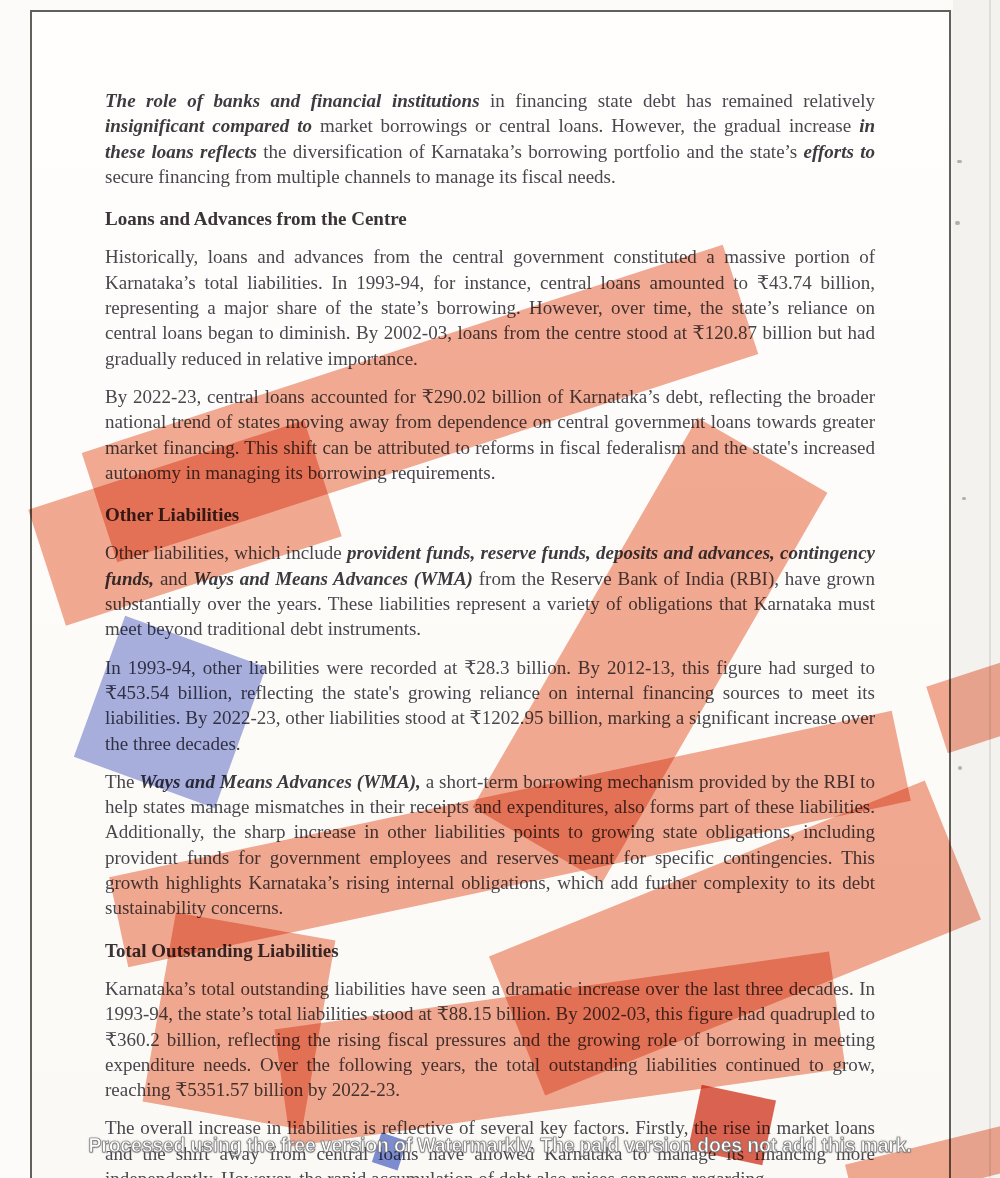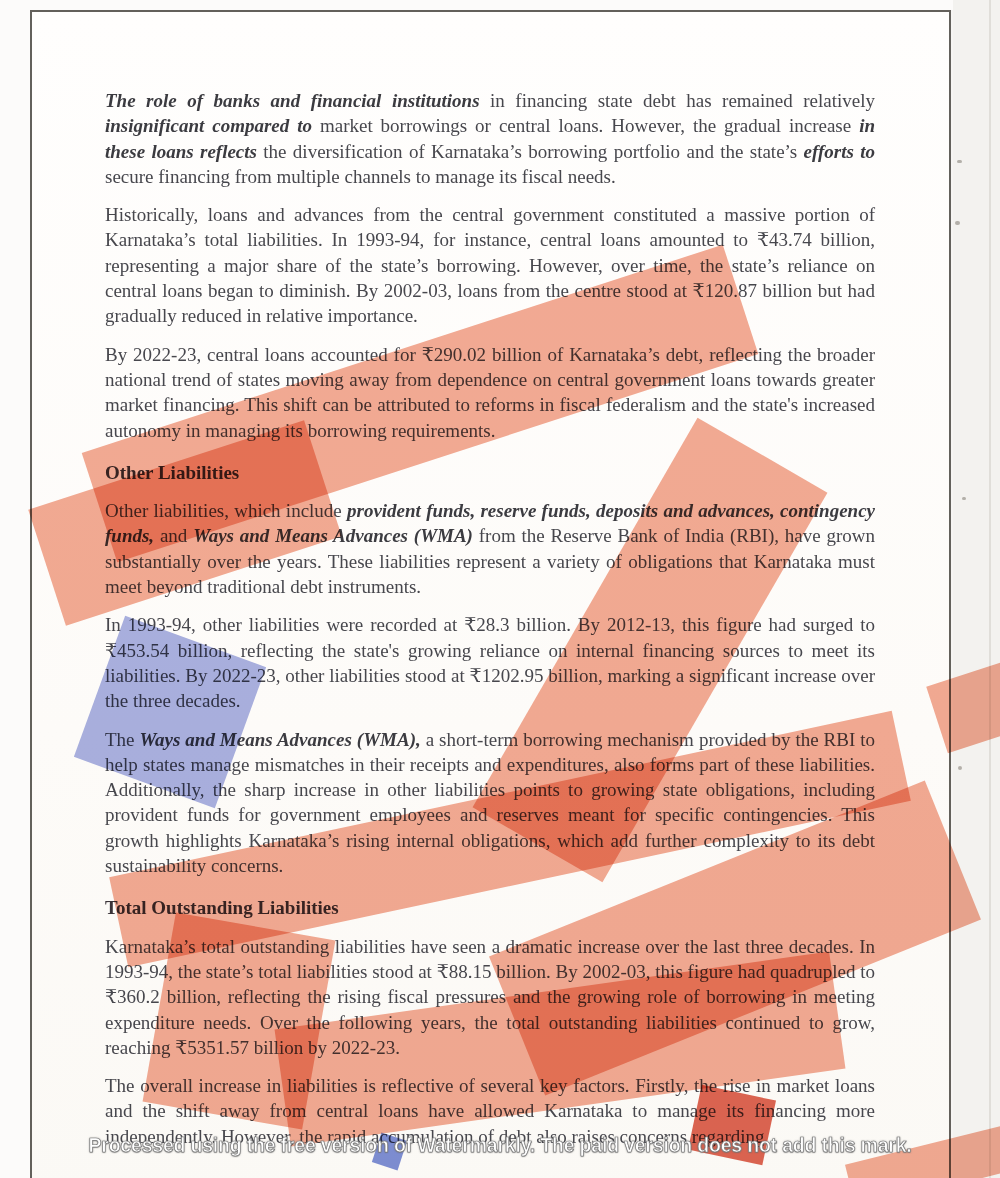--- a/index.html
+++ b/index.html
@@ -73,20 +73,21 @@
 
   <div class="outer-top"></div>
   <div class="outer-left"></div>
   <div class="outer-right"></div>
   <div class="scan-edge-line"></div>
 
   <div class="paper"></div>
 
   <div class="text-column">
       <div class="para"><span class="b">The role of banks and financial institutions</span><span> in financing state debt has remained relatively </span><span class="b">insignificant compared to</span><span> market borrowings or central loans. However, the gradual increase </span><span class="b">in these loans reflects</span><span> the diversification of Karnataka’s borrowing portfolio and the state’s </span><span class="b">efforts to</span><span> secure financing from multiple channels to manage its fiscal needs.</span></div>
+      <div class="heading"><span>Loans and Advances from the Centre</span></div>
       <div class="para"><span>Historically, loans and advances from the central government constituted a massive portion of Karnataka’s total liabilities. In 1993-94, for instance, central loans amounted to ₹43.74 billion, representing a major share of the state’s borrowing. However, over time, the state’s reliance on central loans began to diminish. By 2002-03, loans from the centre stood at ₹120.87 billion but had gradually reduced in relative importance.</span></div>
       <div class="para"><span>By 2022-23, central loans accounted for ₹290.02 billion of Karnataka’s debt, reflecting the broader national trend of states moving away from dependence on central government loans towards greater market financing. This shift can be attributed to reforms in fiscal federalism and the state's increased autonomy in managing its borrowing requirements.</span></div>
       <div class="heading"><span>Other Liabilities</span></div>
       <div class="para"><span>Other liabilities, which include </span><span class="b">provident funds, reserve funds, deposits and advances, contingency funds,</span><span> and </span><span class="b">Ways and Means Advances (WMA)</span><span> from the Reserve Bank of India (RBI), have grown substantially over the years. These liabilities represent a variety of obligations that Karnataka must meet beyond traditional debt instruments.</span></div>
       <div class="para"><span>In 1993-94, other liabilities were recorded at ₹28.3 billion. By 2012-13, this figure had surged to ₹453.54 billion, reflecting the state's growing reliance on internal financing sources to meet its liabilities. By 2022-23, other liabilities stood at ₹1202.95 billion, marking a significant increase over the three decades.</span></div>
       <div class="para"><span>The </span><span class="b">Ways and Means Advances (WMA),</span><span> a short-term borrowing mechanism provided by the RBI to help states manage mismatches in their receipts and expenditures, also forms part of these liabilities. Additionally, the sharp increase in other liabilities points to growing state obligations, including provident funds for government employees and reserves meant for specific contingencies. This growth highlights Karnataka’s rising internal obligations, which add further complexity to its debt sustainability concerns.</span></div>
       <div class="heading"><span>Total Outstanding Liabilities</span></div>
       <div class="para"><span>Karnataka’s total outstanding liabilities have seen a dramatic increase over the last three decades. In 1993-94, the state’s total liabilities stood at ₹88.15 billion. By 2002-03, this figure had quadrupled to ₹360.2 billion, reflecting the rising fiscal pressures and the growing role of borrowing in meeting expenditure needs. Over the following years, the total outstanding liabilities continued to grow, reaching ₹5351.57 billion by 2022-23.</span></div>
       <div class="para"><span>The overall increase in liabilities is reflective of several key factors. Firstly, the rise in market loans and the shift away from central loans have allowed Karnataka to manage its financing more independently. However, the rapid accumulation of debt also raises concerns regarding</span></div>
     </div>

